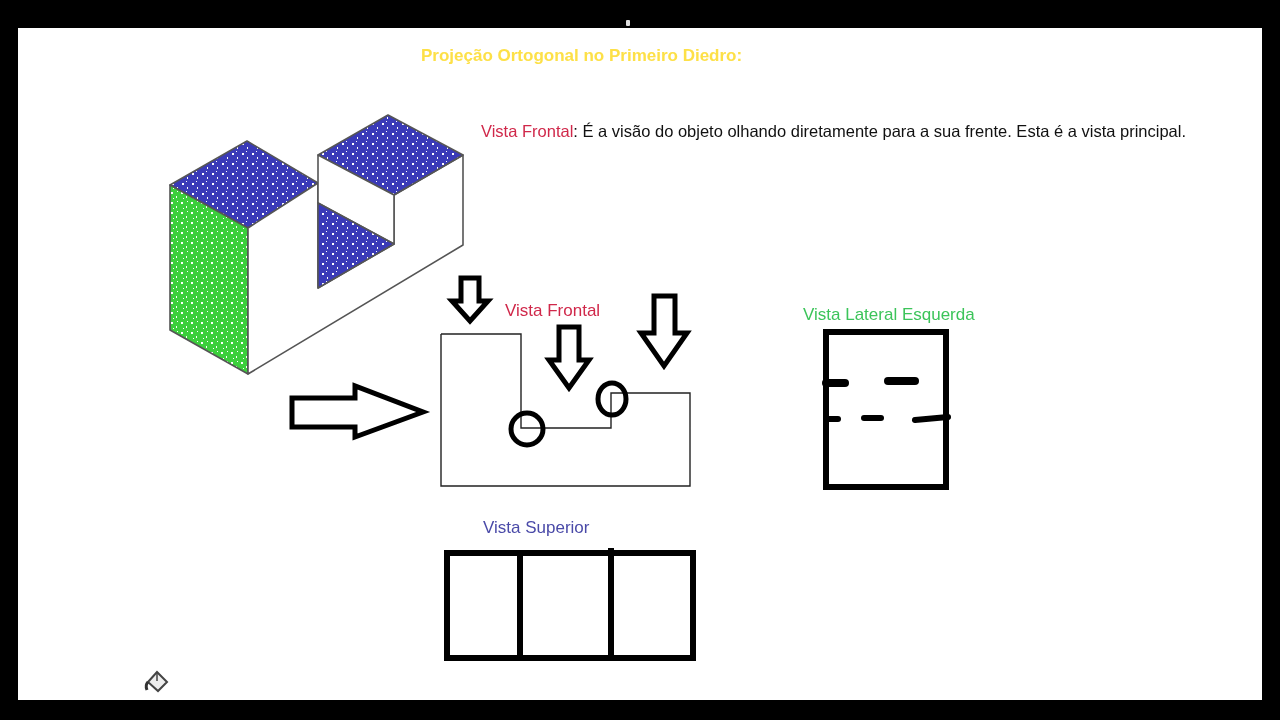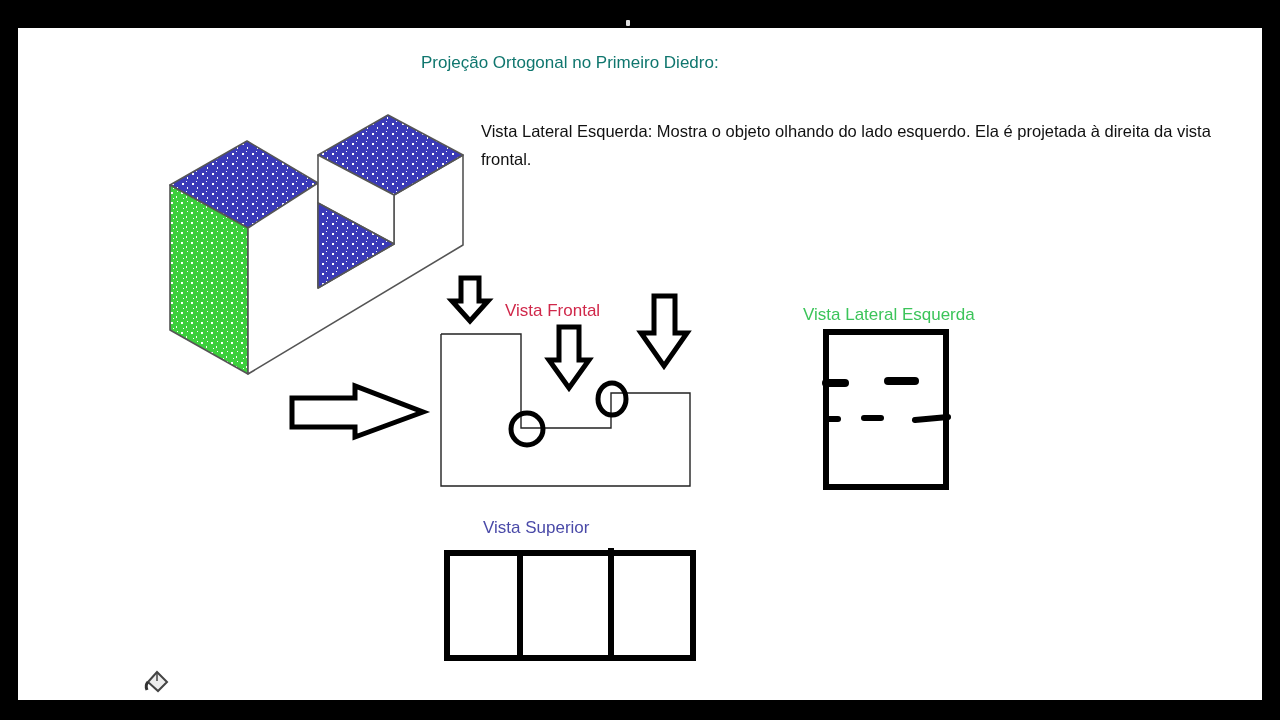--- a/index.html
+++ b/index.html
@@ -1,20 +1,20 @@
 <!DOCTYPE html>
 <html><head>
 <meta charset="utf-8">
 <style>
   html, body { margin:0; padding:0; }
   body { width:1280px; height:720px; background:#000; position:relative; overflow:hidden;
          font-family:"DejaVu Sans", "Liberation Sans", sans-serif; }
   .canvas { position:absolute; left:18px; top:28px; width:1244px; height:672px; background:#fff; }
   .cursor-dot { position:absolute; left:626px; top:20px; width:4px; height:6px; background:#ddd; border-radius:1px; }
-  .title { position:absolute; left:421px; top:53px; font-weight:normal; font-size:17px; color:#0f766e;
+  .title { position:absolute; left:421px; top:46px; font-weight:bold; font-size:17px; color:#fde047;
            font-family:"Liberation Sans", sans-serif; white-space:nowrap; }
   .desc { position:absolute; left:481px; top:118px; width:750px; font-size:16.5px; line-height:27.5px;
           color:#111; font-family:"Liberation Sans", sans-serif; }
   .desc p { margin:0; }
   .red { color:#d0284a; }
   .lbl { position:absolute; font-size:17px; font-family:"Liberation Sans", sans-serif; white-space:nowrap; }
   .lbl-frontal { left:505px; top:301px; color:#d0284a; }
   .lbl-lateral { left:803px; top:305px; color:#3cc45a; }
   .lbl-superior { left:483px; top:518px; color:#4a4aa8; }
   svg.draw { position:absolute; left:0; top:0; }
@@ -22,21 +22,21 @@
 </style>
 </head>
 <body>
 
 <div class="canvas"></div>
 <div class="cursor-dot"></div>
 
 <div class="title">Projeção Ortogonal no Primeiro Diedro:</div>
 
 <div class="desc">
-  <p><span>Vista Lateral Esquerda</span><span>: Mostra o objeto olhando do lado esquerdo. Ela é projetada à direita da vista frontal.</span></p>
+  <p><span class="red">Vista Frontal</span><span>: É a visão do objeto olhando diretamente para a sua frente. Esta é a vista principal.</span></p>
 </div>
 
 <svg class="draw" width="1280" height="720" viewBox="0 0 1280 720">
   <defs>
     <pattern id="blueSpeckle" width="10" height="10" patternUnits="userSpaceOnUse">
       <rect width="10" height="10" fill="#3a3ab8"></rect>
       <rect x="2" y="3" width="2" height="2" fill="#fff"></rect>
       <rect x="7" y="7" width="1" height="2" fill="#fff"></rect>
       <rect x="6" y="1" width="1" height="1" fill="#fff"></rect>
     </pattern>

